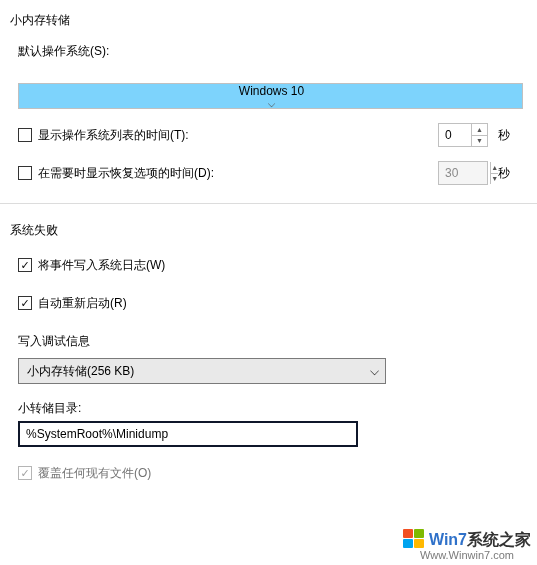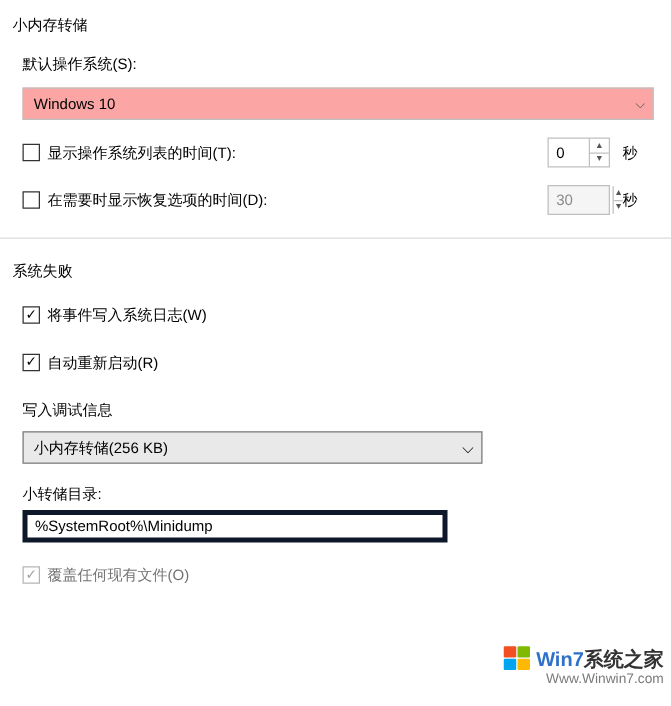--- a/index.html
+++ b/index.html
@@ -26,26 +26,27 @@
   border-top: 1px solid #dcdcdc;
   margin: 18px 0 0 0;
 }
 .label-row {
   margin: 6px 0 6px 0;
 }
 .select {
   width: 505px;
   height: 26px;
   border: 1px solid #c0c0c0;
-  background: #fca5a5;
+  background: #7dd3fc;
   display: flex;
   align-items: center;
   justify-content: space-between;
   padding: 0 6px 0 8px;
-  margin-top: 10px;
+  margin-top: 23px;
+  flex-direction: column;
 }
 .select .chev { font-size: 10px; color: #555; }
 .checkbox-row {
   display: flex;
   align-items: center;
   margin: 14px 0 0 0;
   height: 24px;
 }
 .checkbox {
   width: 14px;
@@ -116,34 +117,34 @@
   border: 1px solid #7a7a7a;
   background: #e9e9e9;
   display: flex;
   align-items: center;
   justify-content: space-between;
   padding: 0 6px 0 8px;
 }
 .text-input {
   width: 340px;
   height: 26px;
-  border: 4px solid #0f172a;
+  border: 2px solid #0f172a;
   background: #fff;
   padding: 0 6px;
   display: flex;
   align-items: center;
   margin-top: 4px;
 }
 .row-os-list { position: relative; }
 .row-recovery { position: relative; }
 .watermark {
   position: absolute;
   right: 6px;
-  bottom: 16px;
-  text-align: right;
+  bottom: 4px;
+  text-align: center;
   font-family: "Segoe UI", sans-serif;
 }
 .watermark .l1 { font-size: 16px; font-weight: bold; }
 .watermark .l1 .w { color: #2f71c9; }
 .watermark .l1 .rest { color: #333; }
 .watermark .l2 { font-size: 11px; color: #7a7a7a; margin-top: -2px; }
 .win-logo {
   display: inline-block;
   width: 22px;
   height: 20px;

